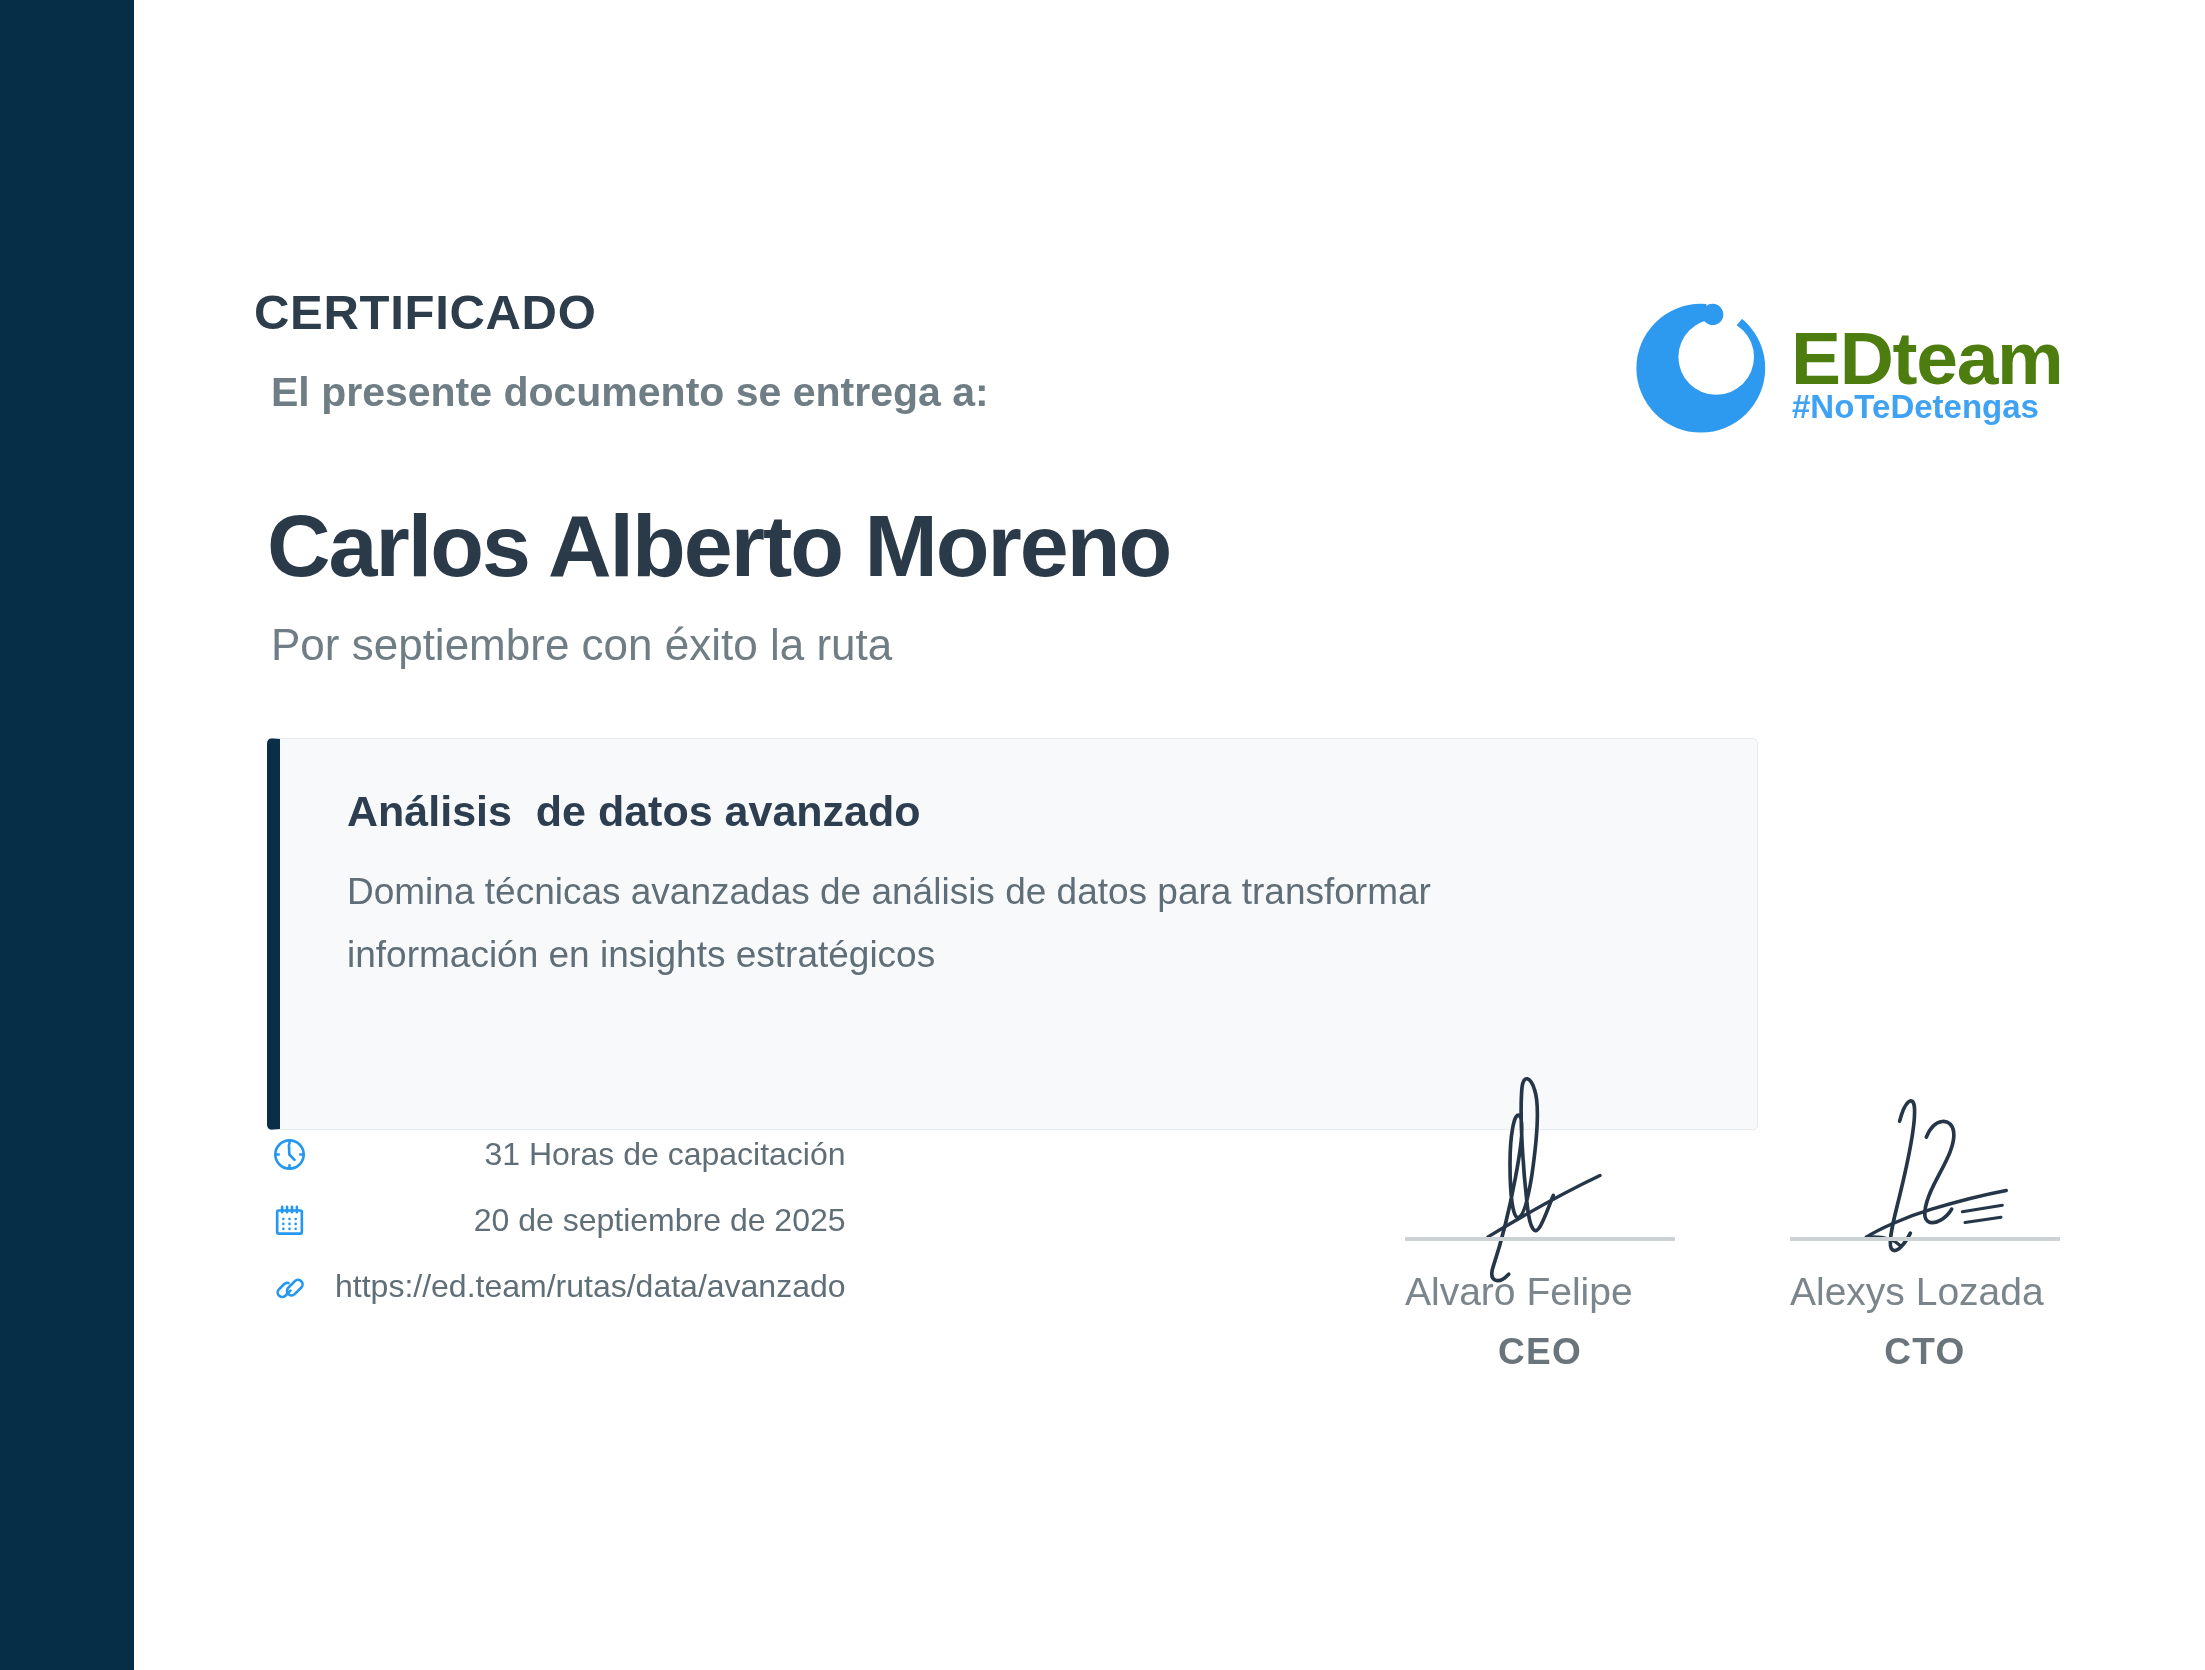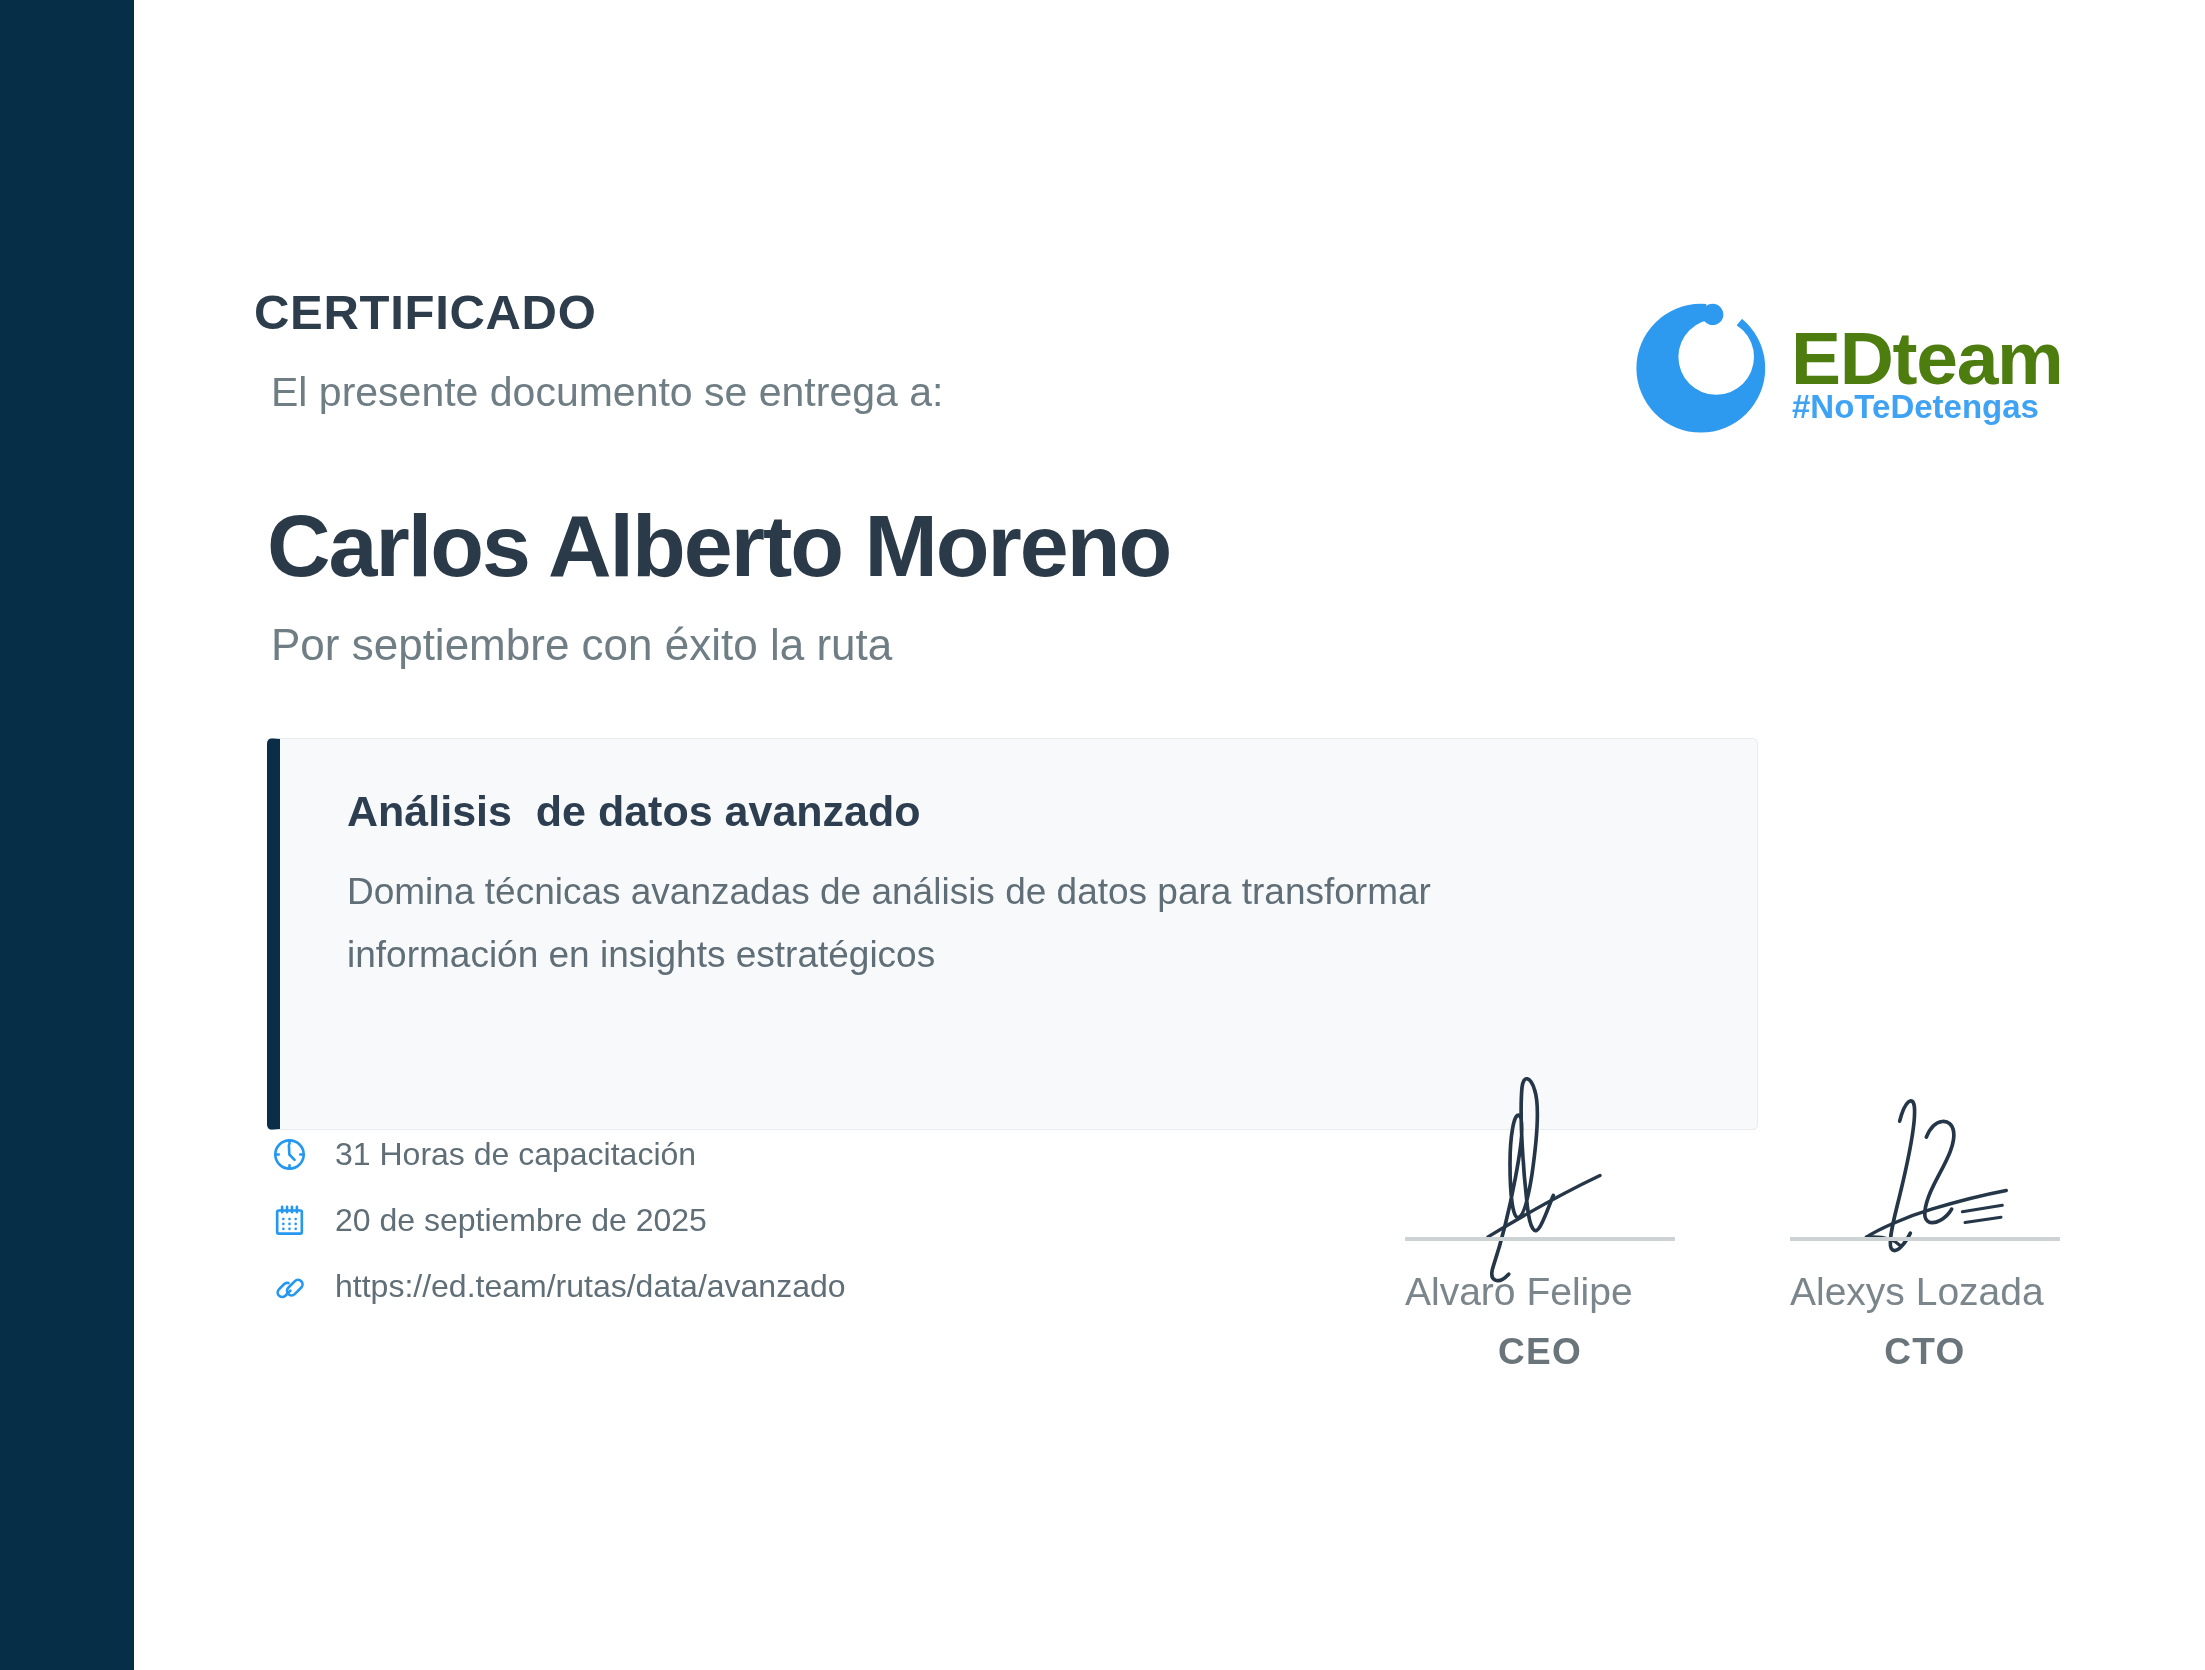--- a/index.html
+++ b/index.html
@@ -17,33 +17,33 @@
   *{margin:0;padding:0;box-sizing:border-box;}
   html,body{width:2205px;height:1671px;}
   body{font-family:"Liberation Sans", sans-serif;background:#ffffff;overflow:hidden;}
   .page{position:relative;width:2205px;height:1671px;background:#ffffff;}
 
   .sidebar{position:absolute;left:0;top:0;width:134px;height:1671px;background:var(--navy);}
 
   .abs{position:absolute;white-space:nowrap;}
 
   .cert-label{left:254px;top:284px;font-size:49px;font-weight:700;color:var(--heading);letter-spacing:0.7px;}
-  .cert-intro{left:271px;top:369px;font-size:41px;font-weight:400;color:var(--muted);}
+  .cert-intro{left:271px;top:369px;font-size:41px;font-weight:700;color:var(--muted);}
 
   .recipient{left:267px;top:495px;font-size:88px;font-weight:700;color:#2a3a49;letter-spacing:-2px;}
   .reason{left:271px;top:620px;font-size:44px;font-weight:400;color:var(--muted);}
 
   .course-box{position:absolute;left:267px;top:738px;width:1491px;height:392px;
     background:#f8f9fb;border:1.3px solid #e9ecef;border-left:13.4px solid #0b2e48;
     border-radius:5.3px;padding:48px 53px 0 67px;}
   .course-title{font-size:43px;font-weight:700;color:#2d3e50;white-space:pre-wrap;}
   .course-desc{margin-top:25.4px;font-size:37px;line-height:1.68;color:var(--body-gray);max-width:1270px;white-space:normal;}
 
   .details{position:absolute;left:271px;top:1136px;}
-  .detail-row{display:flex;align-items:center;height:37px;margin-bottom:29px;}
+  .detail-row{display:flex;align-items:center;height:37px;margin-bottom:29px;justify-content:space-between;}
   .detail-icon{width:37px;height:37px;flex:0 0 37px;margin-right:27px;}
   .detail-icon svg{width:37px;height:37px;display:block;}
   .detail-text{font-size:32px;color:var(--body-gray);white-space:nowrap;}
 
   .sig-block{position:absolute;top:1029px;width:270px;height:347px;}
   .sig-block.first{left:1405px;}
   .sig-block.second{left:1790px;}
   .sig-svg{position:absolute;left:35px;width:200px;height:227px;overflow:visible;}
   .sig-svg path{fill:none;stroke:var(--ink);stroke-linecap:round;stroke-linejoin:round;}
   .sig-line{position:absolute;left:0;top:208px;width:270px;height:4px;background:var(--line);}

